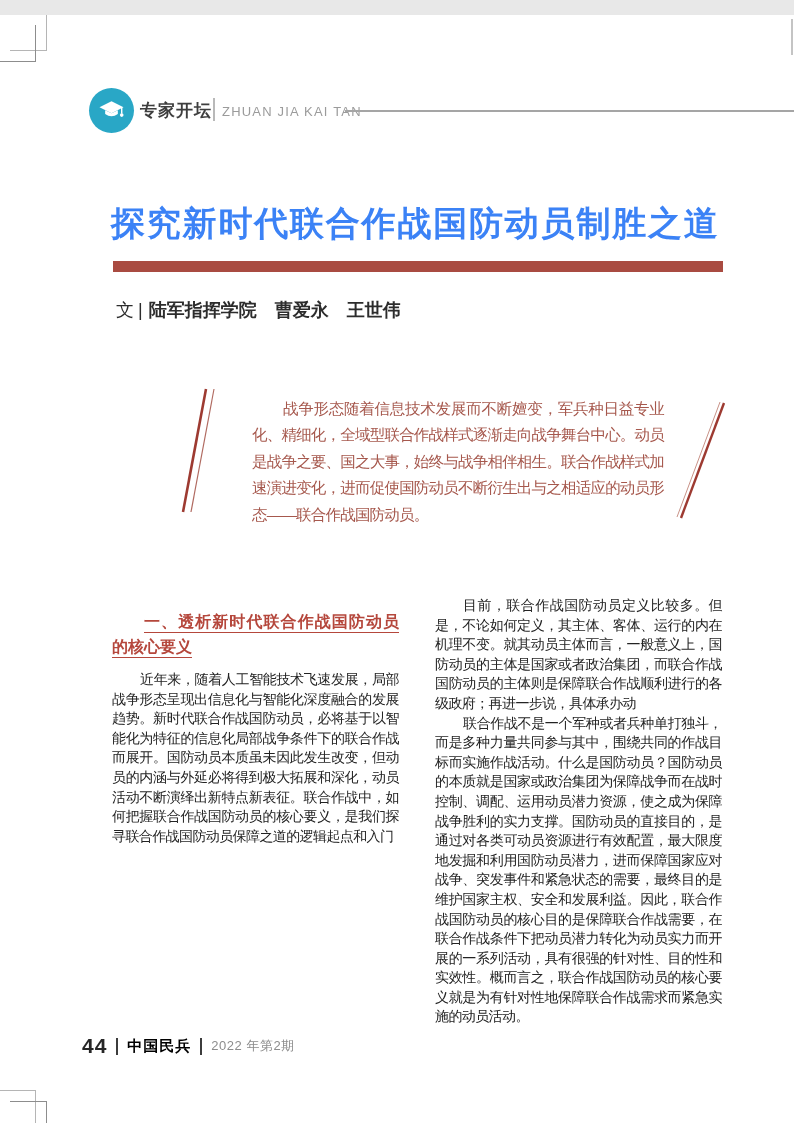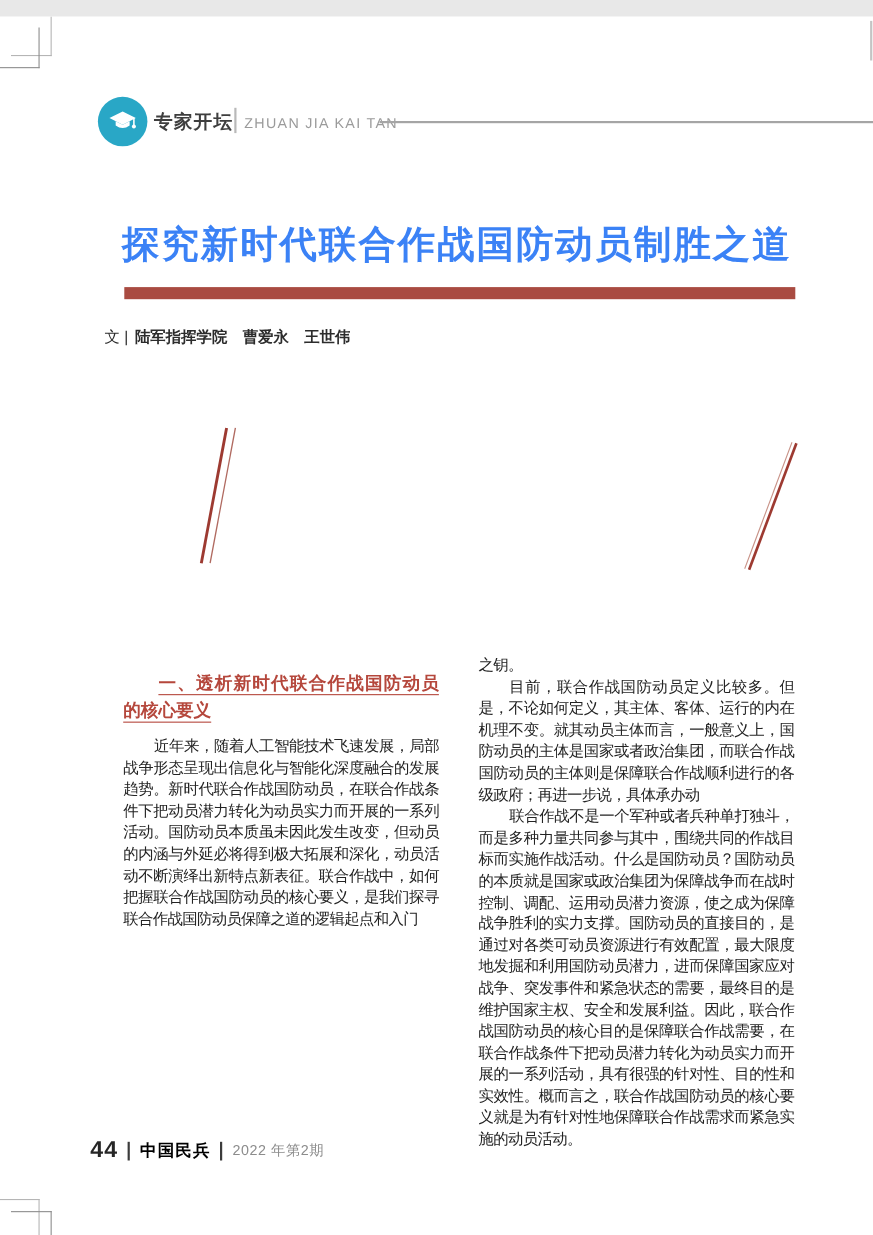--- a/index.html
+++ b/index.html
@@ -37,21 +37,21 @@
     letter-spacing:1.2px;
   }
   .kicker-rule { position:absolute; left:345px; top:95px; width:449px; height:2px; background:#a5a5a5; }
   
   .article-title {
     position:absolute; left:111px; top:186px; width:620px;
     font-size:34px; font-weight:700; color:#3b82f6; letter-spacing:1.8px;
     line-height:44px; white-space:nowrap;
   }
   .title-bar { position:absolute; left:113px; top:246px; width:610px; height:11px; background:#a94b41; }
-  .byline { position:absolute; left:95px; top:283px; font-size:14px; color:#2c2c2c; }
+  .byline { position:absolute; left:116px; top:283px; font-size:18px; color:#2c2c2c; }
   .byline .prefix { font-family:"Liberation Serif", serif; font-weight:400; }
   .byline .bar { display:inline-block; margin:0 6px 0 4px; font-weight:400; color:#2c2c2c; }
   .byline .names { font-weight:700; }
   
   .quote-slashes { position:absolute; left:178px; top:366px; width:552px; height:150px; }
   .abstract {
     position:absolute; left:252px; top:381px; width:412px;
     font-size:15.5px; line-height:26.4px; letter-spacing:-0.8px;
     color:#a6584d; text-align:justify; text-indent:2em;
   }
@@ -109,27 +109,27 @@
   <div class="byline">
     <span class="prefix">文</span><span class="bar">|</span><span class="names">陆军指挥学院　曹爱永　王世伟</span>
   </div>
 
   <svg class="quote-slashes" viewBox="0 0 552 150">
     <line x1="28" y1="8" x2="5" y2="131" stroke="#9d3a31" stroke-width="2.6"></line>
     <line x1="36" y1="8" x2="13" y2="131" stroke="#b06a60" stroke-width="1.2"></line>
     <line x1="542" y1="21" x2="499" y2="136" stroke="#c89287" stroke-width="1"></line>
     <line x1="546" y1="22" x2="503" y2="137" stroke="#9d3a31" stroke-width="2.4"></line>
   </svg>
+  <p class="abstract">战争形态随着信息技术发展而不断嬗变，军兵种日益专业化、精细化，全域型联合作战样式逐渐走向战争舞台中心。动员是战争之要、国之大事，始终与战争相伴相生。联合作战样式加速演进变化，进而促使国防动员不断衍生出与之相适应的动员形态——联合作战国防动员。</p>
 
   <div class="col col-left">
     <h2 class="section-heading">一、透析新时代联合作战国防动员的核心要义</h2>
-    <p>近年来，随着人工智能技术飞速发展，局部战争形态呈现出信息化与智能化深度融合的发展趋势。新时代联合作战国防动员，在联合作战条件下把动员潜力转化为动员实力而开展的一系列活动。国防动员本质虽未因此发生改变，但动员的内涵与外延必将得到极大拓展和深化，动员活动不断演绎出新特点新表征。联合作战中，如何把握联合作战国防动员的核心要义，是我们探寻联合作战国防动员保障之道的逻辑起点和入门</p>
+    <p>近年来，随着人工智能技术飞速发展，局部战争形态呈现出信息化与智能化深度融合的发展趋势。新时代联合作战国防动员，必将基于以智能化为特征的信息化局部战争条件下的联合作战而展开。国防动员本质虽未因此发生改变，但动员的内涵与外延必将得到极大拓展和深化，动员活动不断演绎出新特点新表征。联合作战中，如何把握联合作战国防动员的核心要义，是我们探寻联合作战国防动员保障之道的逻辑起点和入门</p>
   </div>
   <div class="col col-right">
-    <p class="noindent">之钥。</p>
     <p>目前，联合作战国防动员定义比较多。但是，不论如何定义，其主体、客体、运行的内在机理不变。就其动员主体而言，一般意义上，国防动员的主体是国家或者政治集团，而联合作战国防动员的主体则是保障联合作战顺利进行的各级政府；再进一步说，具体承办动</p>
     <p>联合作战不是一个军种或者兵种单打独斗，而是多种力量共同参与其中，围绕共同的作战目标而实施作战活动。什么是国防动员？国防动员的本质就是国家或政治集团为保障战争而在战时控制、调配、运用动员潜力资源，使之成为保障战争胜利的实力支撑。国防动员的直接目的，是通过对各类可动员资源进行有效配置，最大限度地发掘和利用国防动员潜力，进而保障国家应对战争、突发事件和紧急状态的需要，最终目的是维护国家主权、安全和发展利益。因此，联合作战国防动员的核心目的是保障联合作战需要，在联合作战条件下把动员潜力转化为动员实力而开展的一系列活动，具有很强的针对性、目的性和实效性。概而言之，联合作战国防动员的核心要义就是为有针对性地保障联合作战需求而紧急实施的动员活动。</p>
   </div>
 
   <div class="footer">
     <span class="pagenum">44</span>
     <span class="fbar"></span>
     <span class="mag">中国民兵</span>
     <span class="fbar"></span>
     <span class="issue">2022 年第2期</span>

